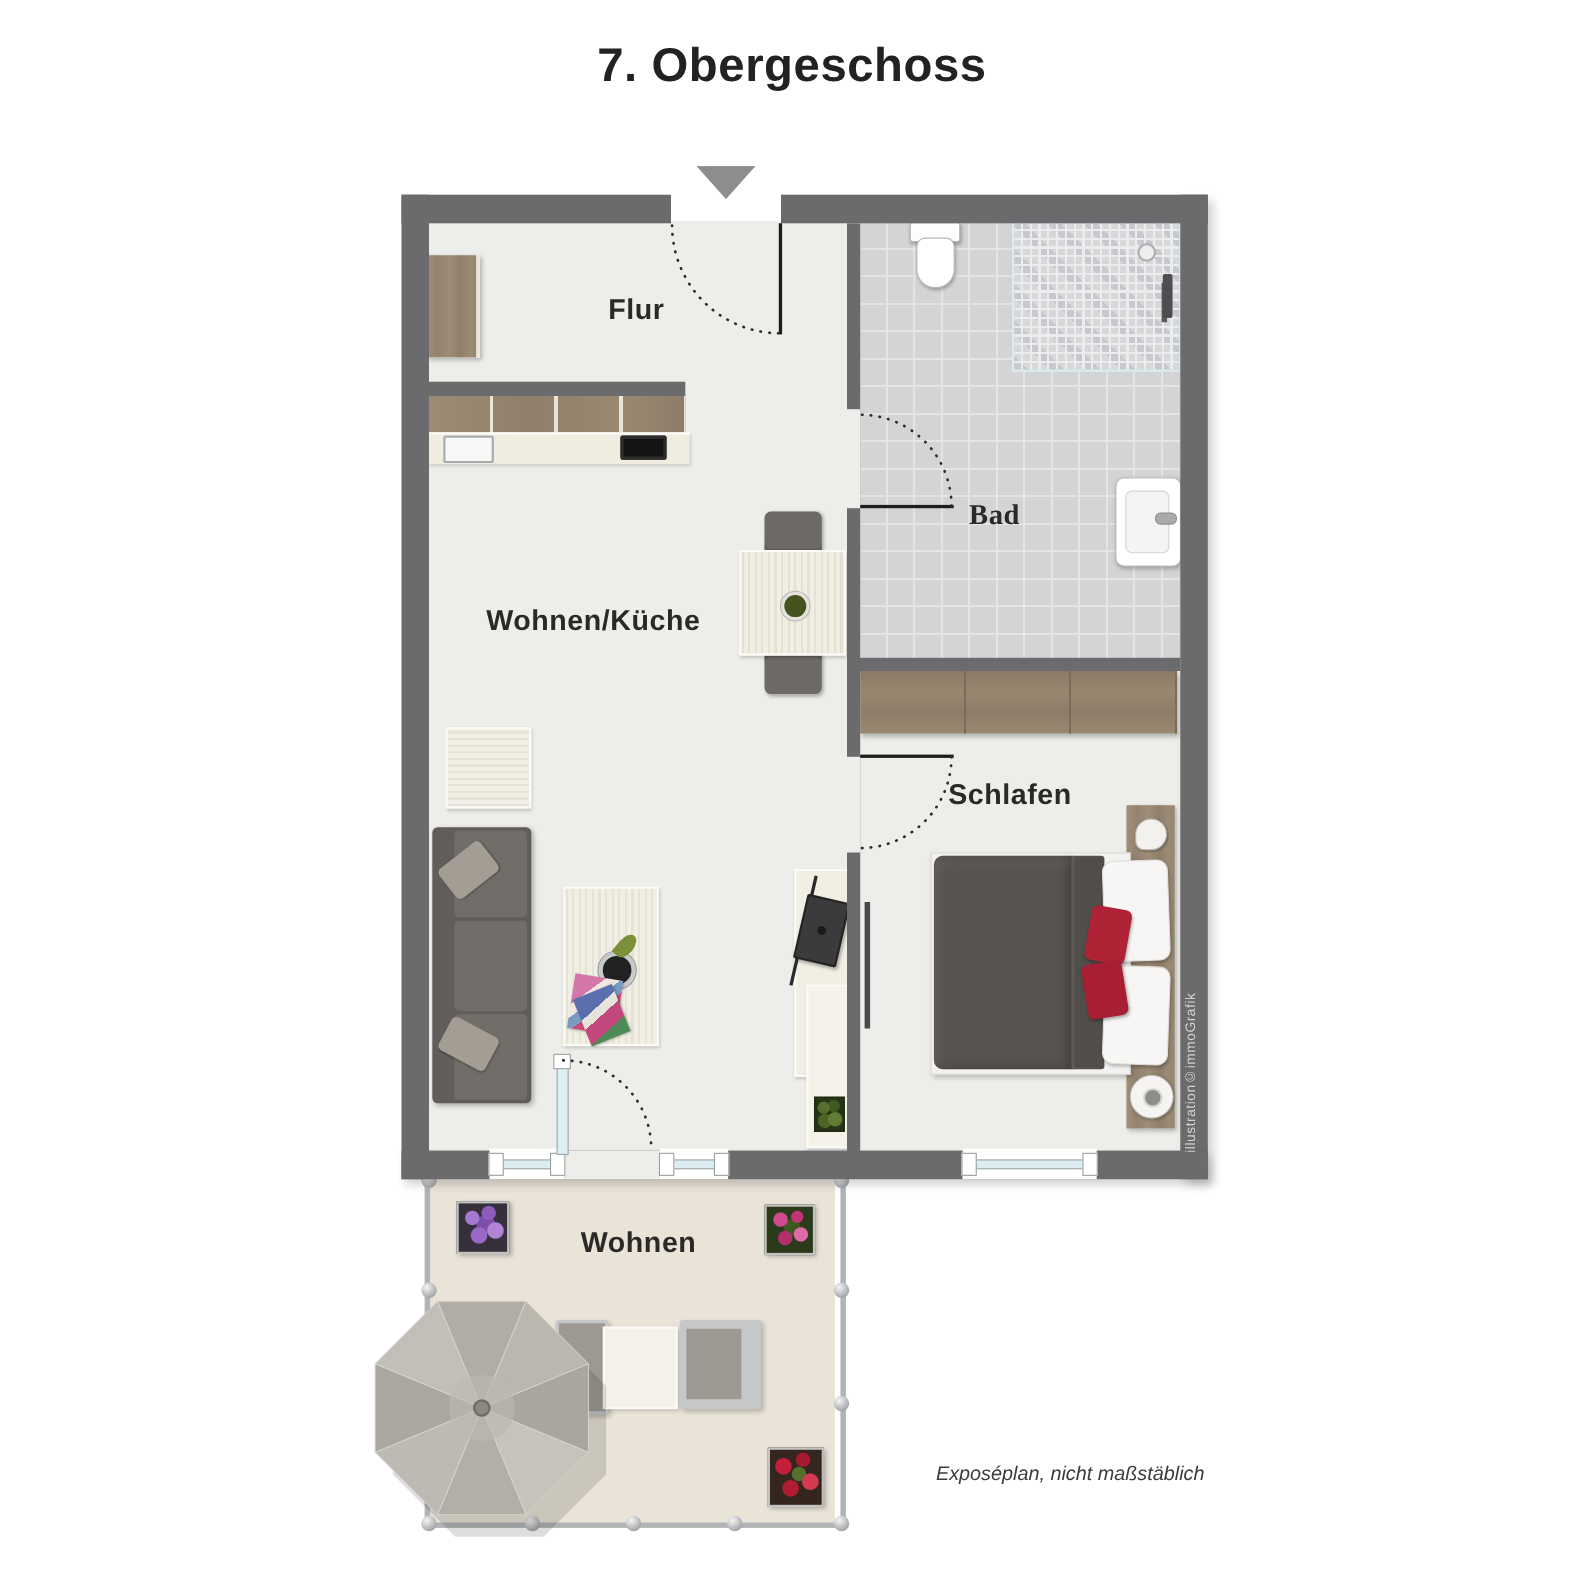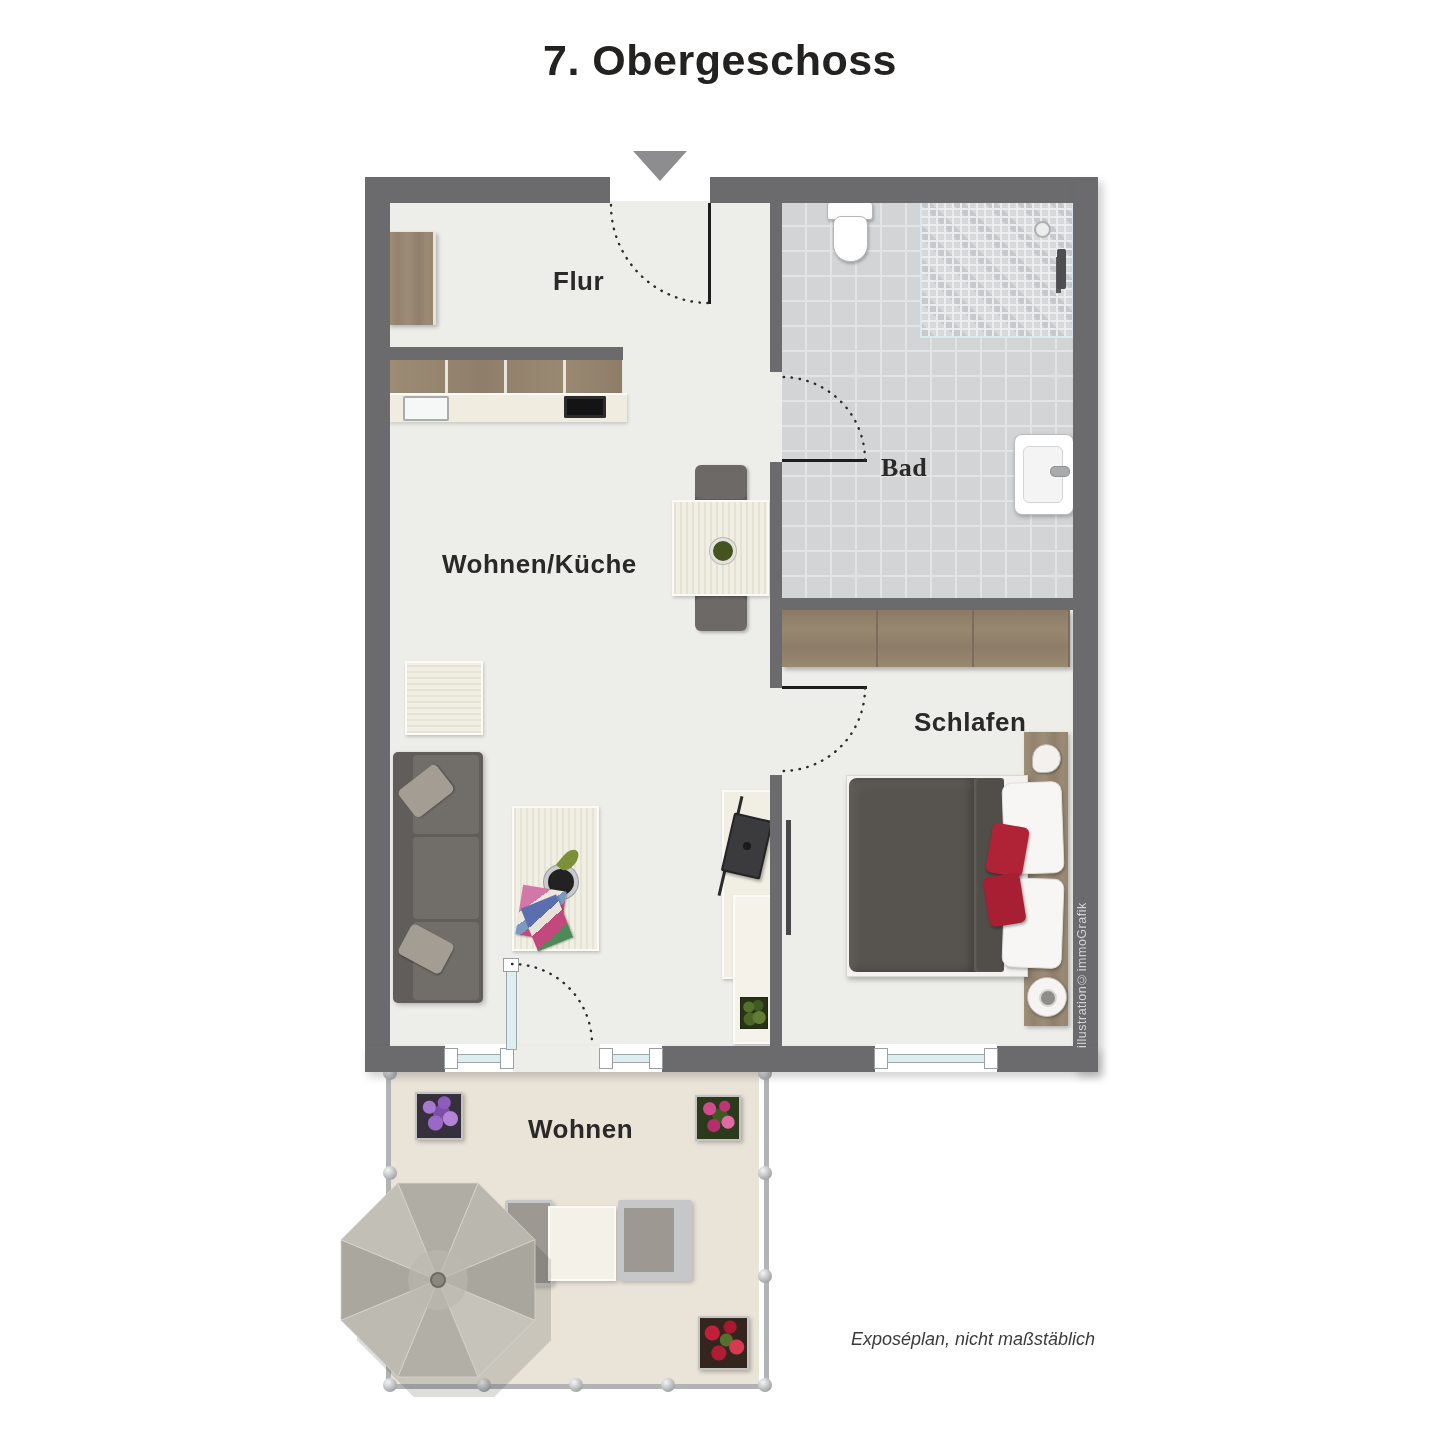--- a/index.html
+++ b/index.html
@@ -216,19 +216,19 @@
       <polygon points="0,0 40.2,-97 97,-40.2" fill="#bab7ae"></polygon>
       <polygon points="0,0 97,-40.2 97,40.2" fill="#a9a69d"></polygon>
     </g>
     <circle r="30" fill="#bcb9b0" opacity="0.65"></circle>
     <circle r="7" fill="#8b877e" stroke="#6f6b62" stroke-width="2"></circle>
   </svg>
 
   <div class="room-label" style="left:553px;top:266px;">Flur</div>
   <div class="room-label" style="left:442px;top:516px;margin-top:33px;">Wohnen/Küche</div>
   <div class="room-label" style="left:881px;top:453px;font-family:Liberation Serif, serif;">Bad</div>
-  <div class="room-label" style="left:914px;top:707px;">Schlafen</div>
+  <div class="room-label" style="left:862px;top:707px;">Schlafen</div>
   <div class="room-label" style="left:528px;top:1114px;">Wohnen</div>
 
   <div class="credit" style="left:1075px;top:898px;height:150px;">illustration©immoGrafik</div>
   <div class="footer" style="right:345px;top:1329px;font-style:italic;">Exposéplan, nicht maßstäblich</div>
 
 </div>
 
 </body></html>

